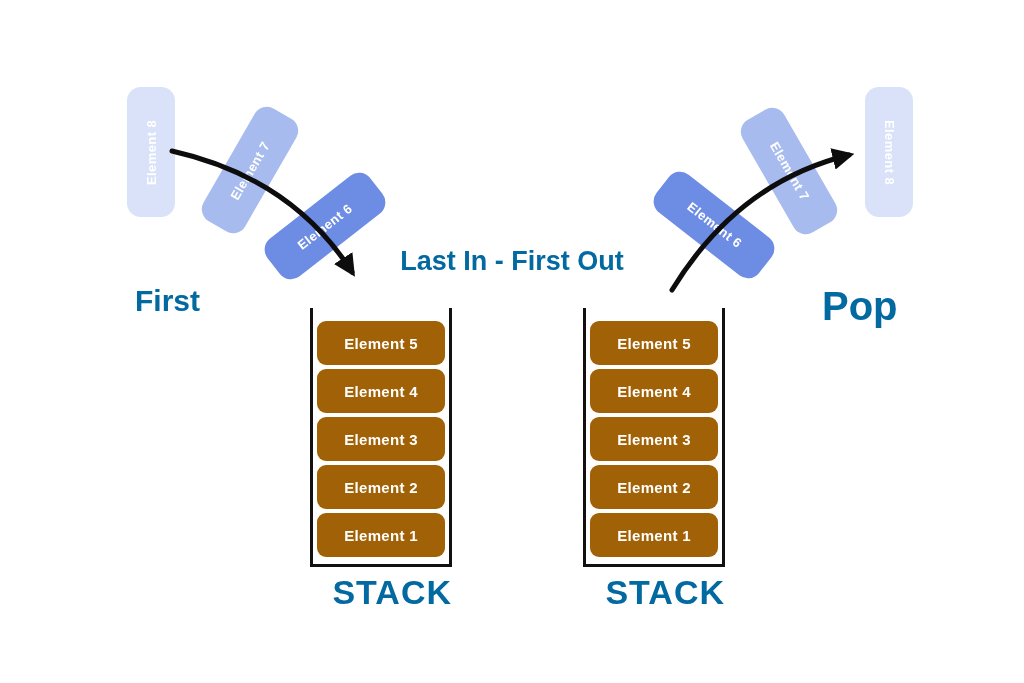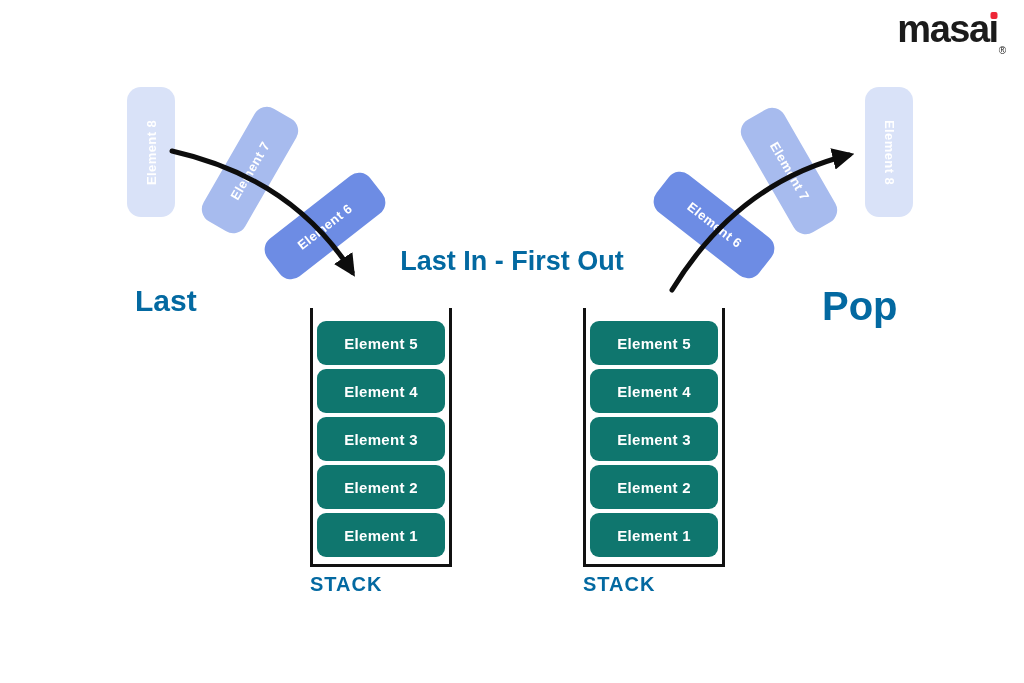--- a/index.html
+++ b/index.html
@@ -48,21 +48,21 @@
   
   .red-label {
     position: absolute;
     color: #0369a1;
     font-weight: 700;
     white-space: nowrap;
   }
   .title { top: 246px; left: 512px; transform: translateX(-50%); font-size: 27px; }
   .push-label { top: 284px; left: 135px; font-size: 30px; }
   .pop-label  { top: 284px; left: 822px; font-size: 40px; }
-  .stack-label { top: 573px; width: 142px; text-align: left; font-size: 20px; letter-spacing: 1px; }
+  .stack-label { top: 573px; width: 142px; text-align: right; font-size: 34px; letter-spacing: 1px; }
   .stack-label.left  { left: 310px; }
   .stack-label.right { left: 583px; }
 
   
   .card {
     position: absolute;
     width: 48px;
     height: 130px;
     border-radius: 14px;
     display: flex;
@@ -101,21 +101,21 @@
     border-bottom: 3px solid #111111;
     padding: 13px 4px 0 4px;
     display: flex;
     flex-direction: column;
     gap: 4px;
   }
   .stack.left  { left: 310px; }
   .stack.right { left: 583px; }
   .stack-item {
     height: 44px;
-    background: #0f766e;
+    background: #a16207;
     border-radius: 9px;
     display: flex;
     align-items: center;
     justify-content: center;
     color: #ffffff;
     font-weight: 700;
     font-size: 15px;
     letter-spacing: 0.3px;
   }
 
@@ -125,26 +125,23 @@
     left: 0; top: 0;
     width: 1024px; height: 683px;
     pointer-events: none;
   }
 </style>
 </head>
 <body>
 
 <div class="canvas">
 
-  <div class="logo">
-    <span>masa</span><span class="logo-i"><span class="i-dot"></span><span>ı</span></span><span class="reg">®</span>
-  </div>
 
   <div class="red-label title">Last In - First Out</div>
-  <div class="red-label push-label">Last</div>
+  <div class="red-label push-label">First</div>
   <div class="red-label pop-label">Pop</div>
 
   <div class="card shade-light push-e8">
     <span>Element 8</span>
   </div>
   <div class="card shade-medium push-e7 ccw">
     <span>Element 7</span>
   </div>
   <div class="card shade-strong push-e6 ccw">
     <span>Element 6</span>

